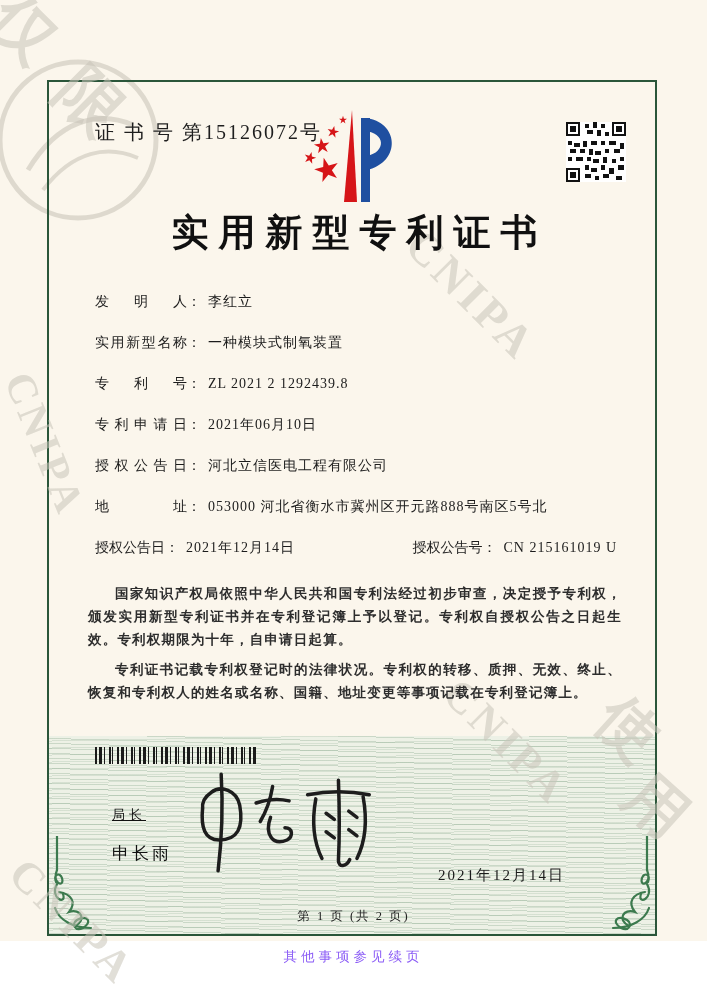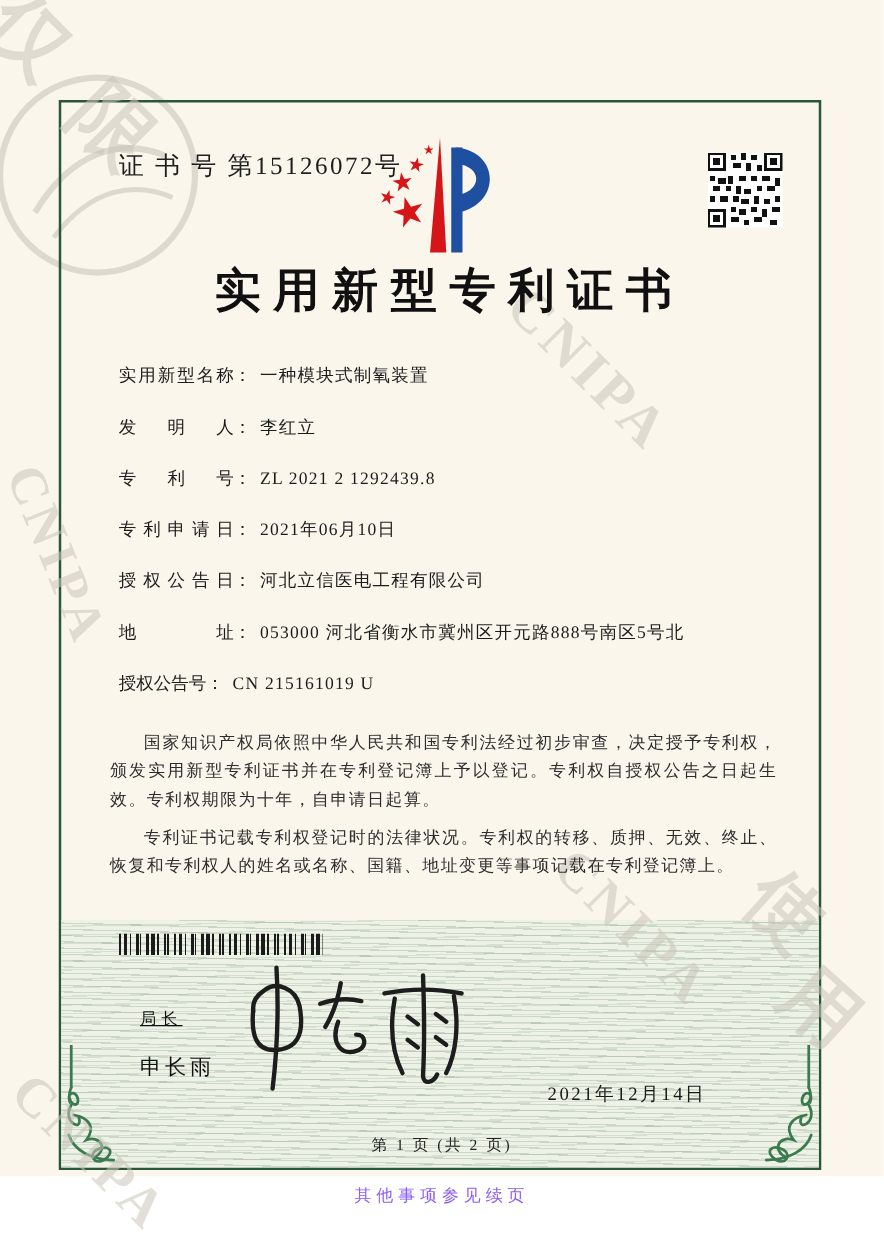--- a/index.html
+++ b/index.html
@@ -23,21 +23,21 @@
   .logo{position:absolute;left:296px;top:108px;z-index:3;}
   .qr{position:absolute;left:566px;top:122px;z-index:3;}
   .title{position:absolute;left:0;right:0;top:208px;z-index:3;text-align:center;
          font-size:37px;font-weight:700;letter-spacing:10px;color:#101010;padding-left:12px;}
   .fields{position:absolute;left:95px;top:290px;width:522px;z-index:3;font-size:14px;color:#1c1c1c;}
   .frow{margin-bottom:18px;line-height:23px;white-space:nowrap;}
   .flabel{display:inline-block;width:92px;text-align:justify;text-align-last:justify;vertical-align:top;}
   .fcolon{margin-right:7px;}
   .fvalue{letter-spacing:1px;}
   .grant-row{display:flex;justify-content:space-between;width:522px;line-height:23px;}
-  .paras{position:absolute;left:88px;top:582px;width:534px;z-index:3;}
+  .paras{position:absolute;left:88px;top:582px;width:534px;z-index:3;font-weight:bold;}
   .paras p{margin:0 0 7px 0;font-size:13.5px;line-height:23px;letter-spacing:1.2px;
            text-indent:2em;color:#2d2d2d;text-align:justify;}
   .barcode{position:absolute;left:95px;top:747px;width:163px;height:17px;z-index:3;
      background:repeating-linear-gradient(90deg,
        #1b1b1b 0 2px, rgba(0,0,0,0) 2px 4px,
        #1b1b1b 4px 7px, rgba(0,0,0,0) 7px 9px,
        #1b1b1b 9px 10px, rgba(0,0,0,0) 10px 14px,
        #1b1b1b 14px 16px, rgba(0,0,0,0) 16px 17px,
        #1b1b1b 17px 18px, rgba(0,0,0,0) 18px 22px);}
   .director-label{position:absolute;left:112px;top:806px;z-index:3;font-size:13px;letter-spacing:4px;color:#111;text-decoration:underline;}
@@ -162,38 +162,41 @@
         <rect x="14" y="26" width="2" height="2"></rect>
         <rect x="18" y="25" width="3" height="2"></rect>
       <rect x="24" y="26" width="3" height="2"></rect>
     </g>
   </svg>
 
   <div class="title">实用新型专利证书</div>
 
   <div class="fields">
     <div class="frow">
+      <span class="flabel">发明人</span><span class="fcolon">：</span><span class="fvalue">李红立</span>
+    </div>
+    <div class="frow">
       <span class="flabel">实用新型名称</span><span class="fcolon">：</span><span class="fvalue">一种模块式制氧装置</span>
     </div>
     <div class="frow">
-      <span class="flabel">发明人</span><span class="fcolon">：</span><span class="fvalue">李红立</span>
-    </div>
-    <div class="frow">
       <span class="flabel">专利号</span><span class="fcolon">：</span><span class="fvalue">ZL 2021 2 1292439.8</span>
     </div>
     <div class="frow">
       <span class="flabel">专利申请日</span><span class="fcolon">：</span><span class="fvalue">2021年06月10日</span>
     </div>
     <div class="frow">
       <span class="flabel">授权公告日</span><span class="fcolon">：</span><span class="fvalue">河北立信医电工程有限公司</span>
     </div>
     <div class="frow">
       <span class="flabel">地址</span><span class="fcolon">：</span><span class="fvalue">053000 河北省衡水市冀州区开元路888号南区5号北</span>
     </div>
     <div class="frow grant-row">
+      <span>
+        <span>授权公告日</span><span class="fcolon">：</span><span class="fvalue">2021年12月14日</span>
+      </span>
       <span>
         <span>授权公告号</span><span class="fcolon">：</span><span class="fvalue">CN 215161019 U</span>
       </span>
     </div>
   </div>
 
   <div class="paras">
     <p>国家知识产权局依照中华人民共和国专利法经过初步审查，决定授予专利权，颁发实用新型专利证书并在专利登记簿上予以登记。专利权自授权公告之日起生效。专利权期限为十年，自申请日起算。</p>
     <p>专利证书记载专利权登记时的法律状况。专利权的转移、质押、无效、终止、恢复和专利权人的姓名或名称、国籍、地址变更等事项记载在专利登记簿上。</p>
   </div>

